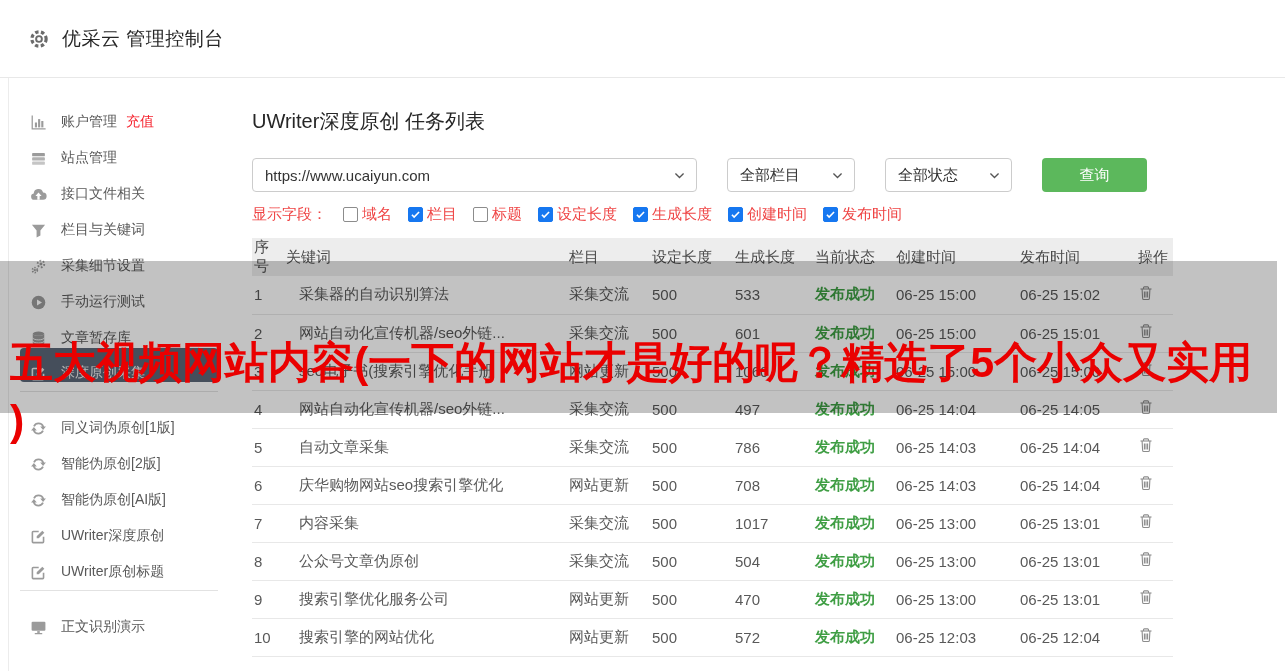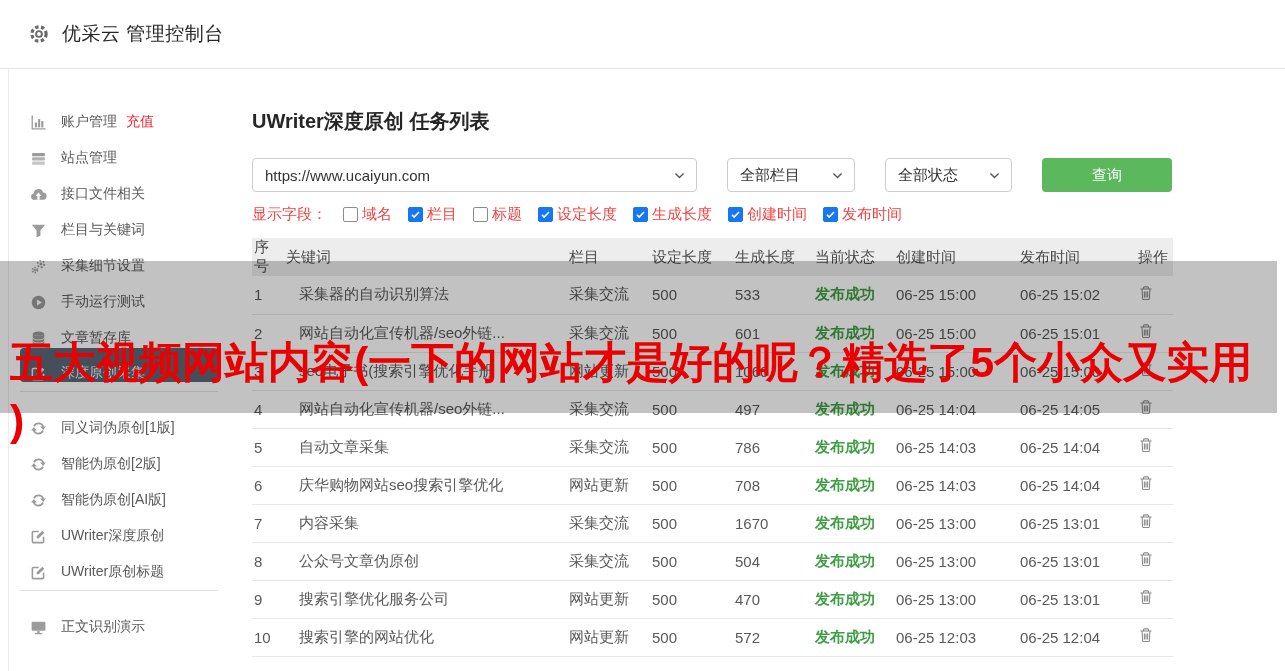--- a/index.html
+++ b/index.html
@@ -2,48 +2,48 @@
 <html style="--accent-green: #5cb85c; --checkbox-blue: #1677f0; --status-green: #3f9e44; --caption-red: #ea0000; --badge-red: #f5222d; --selected-bg: #5b6778; --overlay-gray: rgba(0,0,0,0.24);"><head>
 <meta charset="utf-8">
 <style>
   * { box-sizing: border-box; margin: 0; padding: 0; }
   html,body { width:1285px; height:671px; overflow:hidden; background:#fff;
     font-family:"Liberation Sans","DejaVu Sans",sans-serif; color:#595959; }
   .edge-v { position:absolute; left:8px; top:8px; bottom:0; width:1px; background:#ececec; z-index:1; }
   .edge-h { position:absolute; left:8px; top:8px; right:0; height:1px; background:#ececec; z-index:1; }
 
   
-  .topbar { position:absolute; left:0; top:0; width:100%; height:69px; background:#fff;
+  .topbar { position:absolute; left:0; top:0; width:100%; height:78px; background:#fff;
     border-bottom:1px solid #e8e8e8; display:flex; align-items:center; padding-left:28px; z-index:2; }
   .topbar .gear { color:#6b6b6b; width:22px; height:22px; display:inline-flex; }
   .topbar .apptitle { font-size:19px; color:#262626; margin-left:12px; letter-spacing:.5px; }
 
   
   .sidebar { position:absolute; left:0; top:79px; width:250px; bottom:0; padding-top:16px; z-index:2; }
   .side-item { height:36px; display:flex; align-items:flex-end; padding-left:30px; font-size:14px;
     color:#595959; cursor:pointer; }
   .side-item .ic { width:17px; height:17px; display:inline-flex; color:#9b9b9b; margin-right:14px; flex:none; }
   .side-item.selected { background:var(--selected-bg); color:#f2f2f2; margin:1px 32px 1px 20px;
     padding-left:10px; border-radius:4px; height:34px; }
   .side-item.selected .ic { color:#e9e9e9; }
   .side-badge { color:var(--badge-red); margin-left:9px; }
   .side-divider { height:1px; background:#e2e2e2; margin:9px 32px 9px 20px; }
 
   
   .main { position:absolute; left:252px; top:79px; right:0; bottom:0; z-index:2; }
-  .page-title { font-size:20px; font-weight:700; color:#262626; margin-top:29px; }
+  .page-title { font-size:20px; font-weight:400; color:#262626; margin-top:29px; }
   .filter-row { margin-top:23px; display:flex; align-items:center; }
   .sel { height:34px; border:1px solid #ccc; border-radius:4px; background:#fff; display:flex;
     align-items:center; justify-content:space-between; padding:0 10px 0 12px; font-size:15px;
     color:#333; cursor:pointer; }
   .sel .chev { width:13px; height:13px; color:#555; display:inline-flex; }
   .sel-site { width:445px; }
   .sel-col  { width:128px; margin-left:30px; }
   .sel-stat { width:127px; margin-left:30px; }
-  .btn-query { width:130px; height:34px; margin-left:30px; background:var(--accent-green);
+  .btn-query { width:105px; height:34px; margin-left:30px; background:var(--accent-green);
     color:#fff; border:none; border-radius:4px; font-size:15px; cursor:pointer;
     font-family:Liberation Mono, monospace; }
   .fields-row { margin-top:13px; display:flex; align-items:center; font-size:15px; color:#ef4444; }
   .cb { display:inline-flex; align-items:center; margin-left:16px; cursor:pointer; }
   .cb .box { width:15px; height:15px; border:1px solid #8c8c8c; border-radius:2px; background:#fff;
     display:inline-flex; align-items:center; justify-content:center; }
   .cb.checked .box { background:var(--checkbox-blue); border-color:var(--checkbox-blue); }
   .cb .box svg { width:11px; height:11px; }
   .cb .cb-label { margin-left:4px; }
 
@@ -448,21 +448,21 @@
                     <path d="M6.4 6.5v6M8 6.5v6M9.6 6.5v6"></path>
                   </svg>
                 </span>
               </button></td>
           </tr>
           <tr>
             <td class="c-no">7</td>
             <td class="c-keyword">内容采集</td>
             <td class="c-column">采集交流</td>
             <td class="c-set-len">500</td>
-            <td class="c-gen-len">1670</td>
+            <td class="c-gen-len">1017</td>
             <td class="c-status">发布成功</td>
             <td class="c-created">06-25 13:00</td>
             <td class="c-published">06-25 13:01</td>
             <td><button class="trash-btn">
                 <span class="ic " style="width: 16px; height: 16px;">
                   <svg viewBox="0 0 16 16" fill="none" stroke="currentColor" stroke-width="1.1">
                     <path d="M2.5 4h11"></path>
                     <path d="M5.5 4V2.7a.8.8 0 01.8-.8h3.4a.8.8 0 01.8.8V4"></path>
                     <path d="M4.1 4l.5 9.4a1.2 1.2 0 001.2 1.1h4.4a1.2 1.2 0 001.2-1.1L11.9 4"></path>
                     <path d="M6.4 6.5v6M8 6.5v6M9.6 6.5v6"></path>

